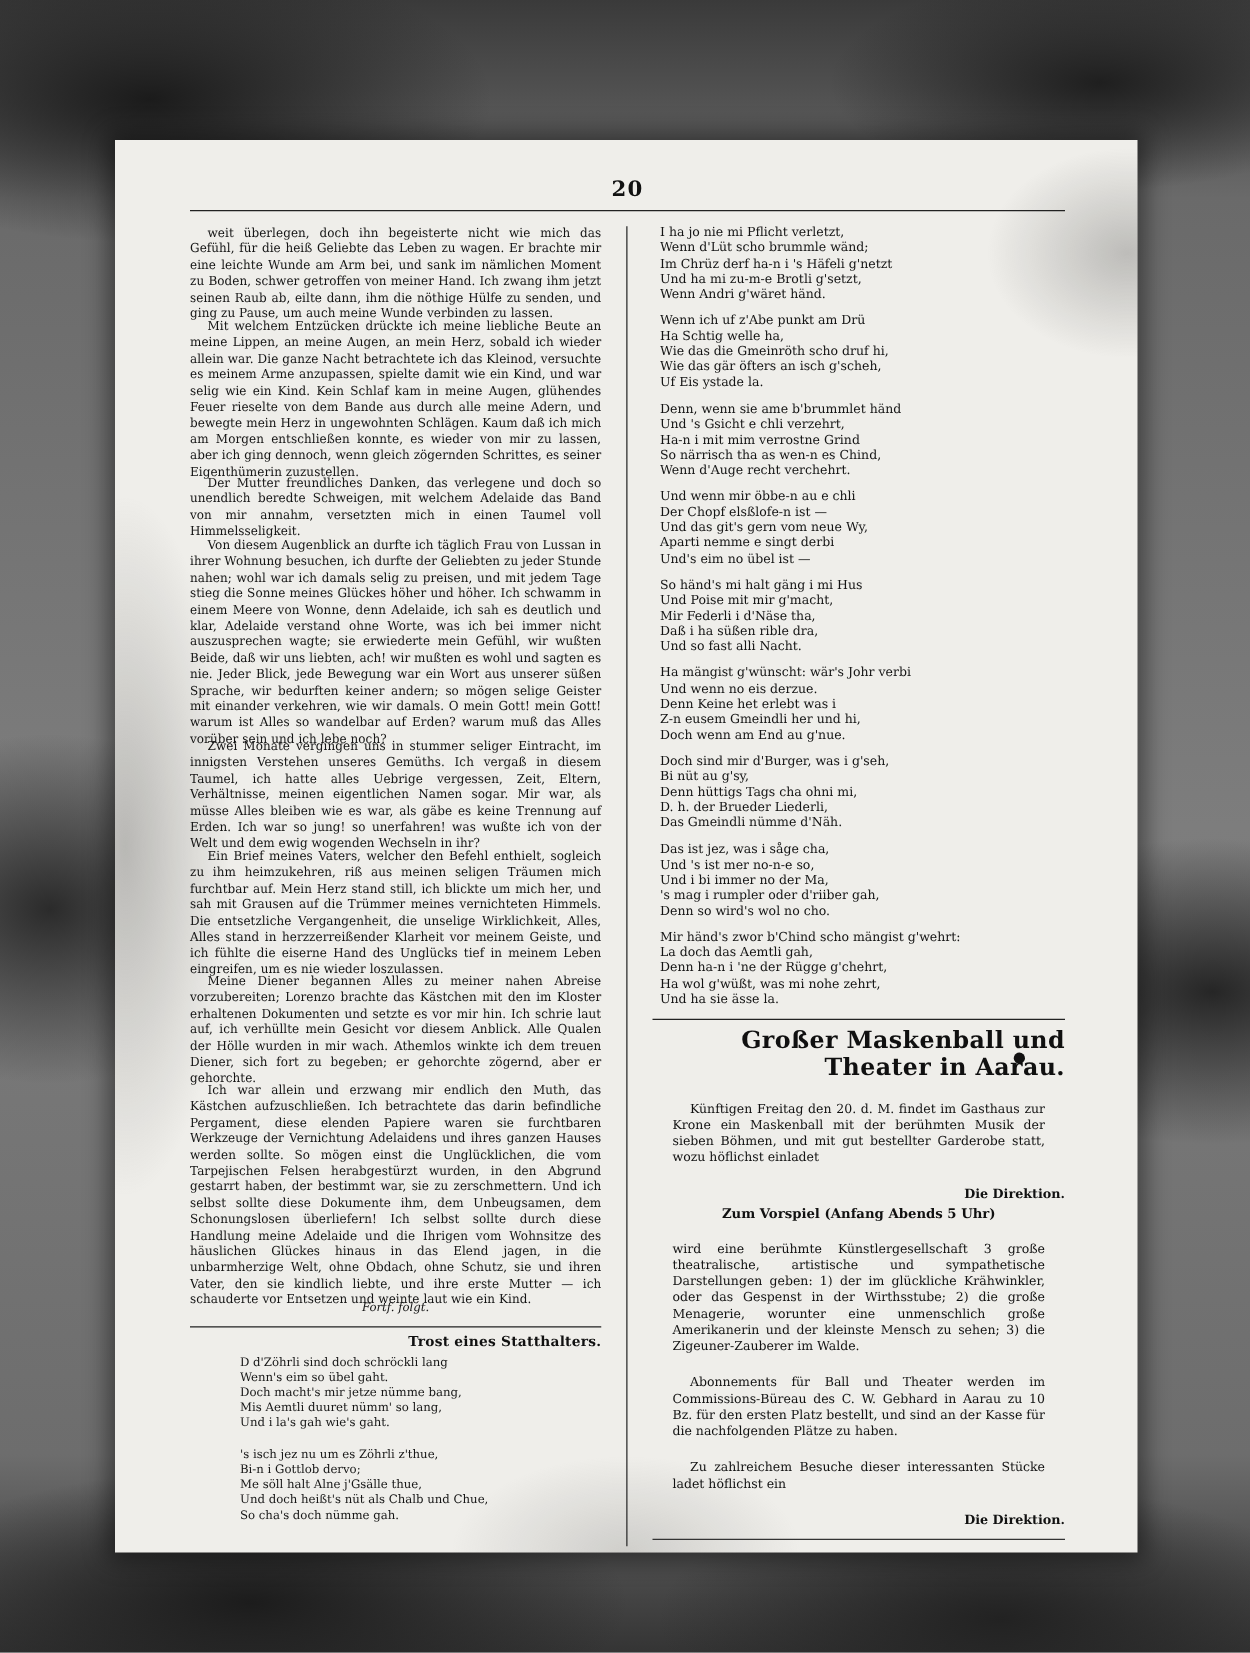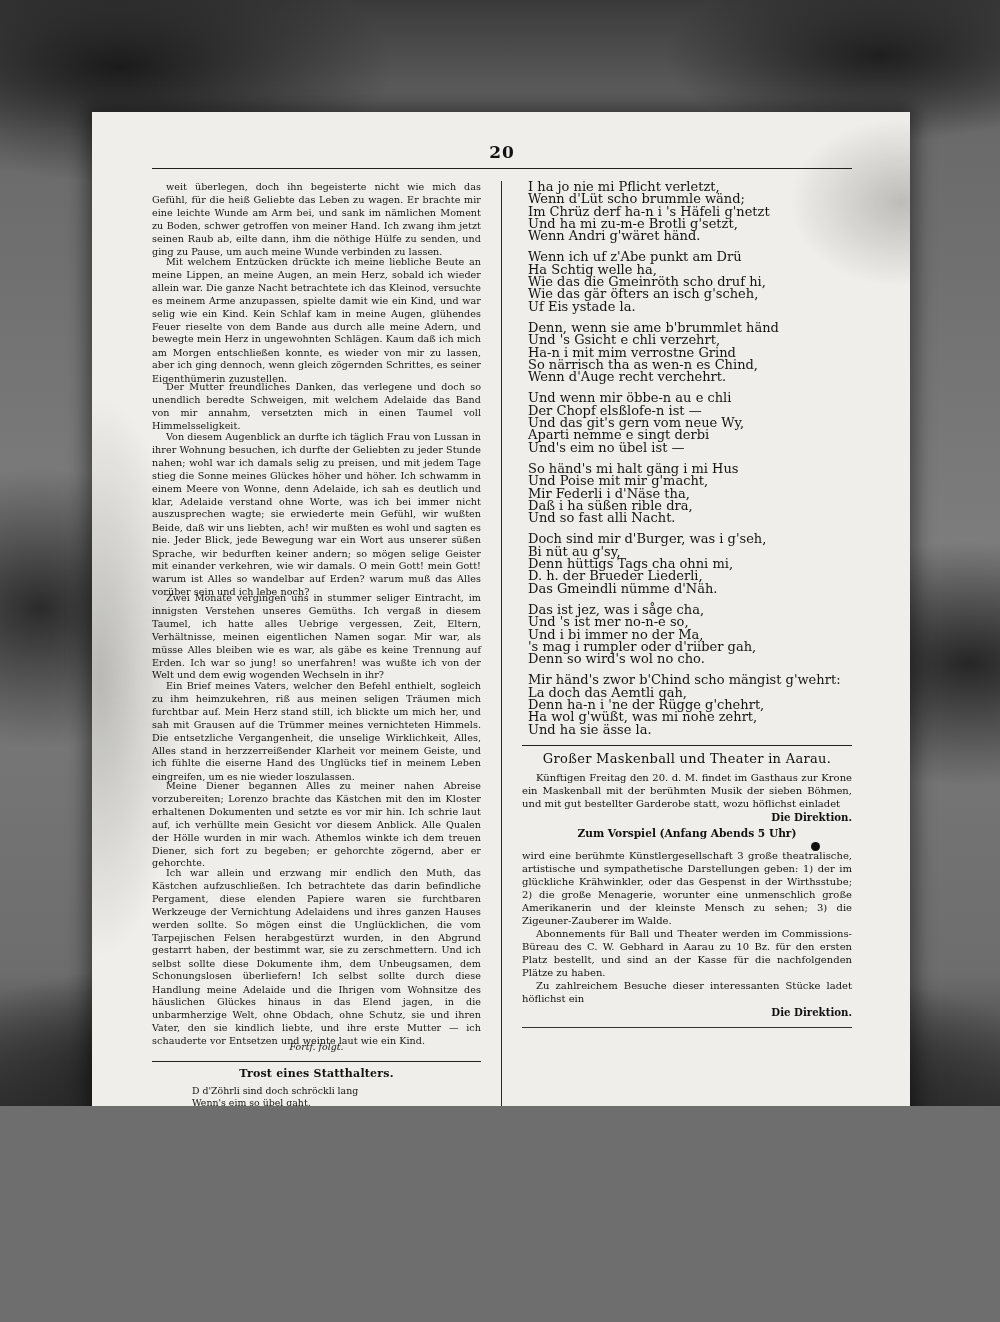--- a/index.html
+++ b/index.html
@@ -3,21 +3,21 @@
 <meta charset="utf-8">
 <style>
   html, body {
     margin: 0;
     padding: 0;
     background: #6e6e6e;
   }
   .page-scan {
     position: relative;
     width: 1000px;
-    height: 1106px;
+    height: 1322px;
     background: #8a8a8a;
     overflow: hidden;
     font-family: "DejaVu Serif", serif;
   }
   
   .scan-noise {
     position: absolute;
     inset: 0;
     background:
       radial-gradient(ellipse 380px 160px at 12% 6%, #1b1b1b 0%, rgba(27,27,27,0) 72%),
@@ -91,73 +91,73 @@
     text-indent: 14px;
     color: #141414;
     letter-spacing: .05px;
     transform: scaleY(1.04);
     transform-origin: top left;
   }
   p.body + p.body { margin-top: 0.5px; }
 
   .verse {
     font-family: "DejaVu Serif", serif;
-    font-size: 13px;
+    font-size: 10px;
     line-height: 12.3px;
     color: #141414;
     margin: 0 0 9px 0;
     white-space: pre-line;
     padding-left: 6px;
   }
   .verse.first { margin-top: 0; }
 
   .sect-rule {
     border: 0;
     border-top: 1.1px solid #222;
     margin: 9px 0 5px 0;
   }
   .sect-rule.thin { border-top: 0.9px solid #333; }
 
   .ad-title {
-    text-align: center;
-    font-family: "DejaVu Serif", serif;
-    font-weight: normal;
-    font-size: 13px;
+    text-align: right;
+    font-family: "DejaVu Serif", serif;
+    font-weight: bold;
+    font-size: 19px;
     letter-spacing: .3px;
     color: #101010;
     margin: 2px 0 5px 0;
   }
   .ad-sub {
     text-align: center;
     font-family: "DejaVu Serif", serif;
     font-weight: bold;
     font-size: 10.6px;
     color: #111;
     margin: 4px 0 10px 0;
   }
   p.ad {
-    margin: 0;
+    margin: 16px;
     font-family: "DejaVu Serif", serif;
     font-size: 10px;
     line-height: 13px;
     text-align: justify;
     text-indent: 14px;
     color: #121212;
   }
   p.ad.noindent { text-indent: 0; }
   .sig {
     text-align: right;
     font-weight: bold;
     font-size: 10.2px;
     font-family: "DejaVu Serif", serif;
     margin: 1px 0 0 0;
     color: #111;
   }
   .poem-head {
-    text-align: center;
+    text-align: right;
     font-weight: bold;
     font-size: 11px;
     font-family: "DejaVu Serif", serif;
     margin: 4px 0 5px 0;
     color: #111;
     letter-spacing: .2px;
   }
   .poem {
     font-family: "DejaVu Serif", serif;
     font-size: 9.4px;
@@ -245,20 +245,25 @@
           <div class="verse">Und wenn mir öbbe-n au e chli
 Der Chopf elsßlofe-n ist —
 Und das git's gern vom neue Wy,
 Aparti nemme e singt derbi
 Und's eim no übel ist —</div>
           <div class="verse">So händ's mi halt gäng i mi Hus
 Und Poise mit mir g'macht,
 Mir Federli i d'Näse tha,
 Daß i ha süßen rible dra,
 Und so fast alli Nacht.</div>
+          <div class="verse">Ha mängist g'wünscht: wär's Johr verbi
+Und wenn no eis derzue.
+Denn Keine het erlebt was i
+Z-n eusem Gmeindli her und hi,
+Doch wenn am End au g'nue.</div>
           <div class="verse">Doch sind mir d'Burger, was i g'seh,
 Bi nüt au g'sy,
 Denn hüttigs Tags cha ohni mi,
 D. h. der Brueder Liederli,
 Das Gmeindli nümme d'Näh.</div>
           <div class="verse">Das ist jez, was i såge cha,
 Und 's ist mer no-n-e so,
 Und i bi immer no der Ma,
 's mag i rumpler oder d'riiber gah,
 Denn so wird's wol no cho.</div>

